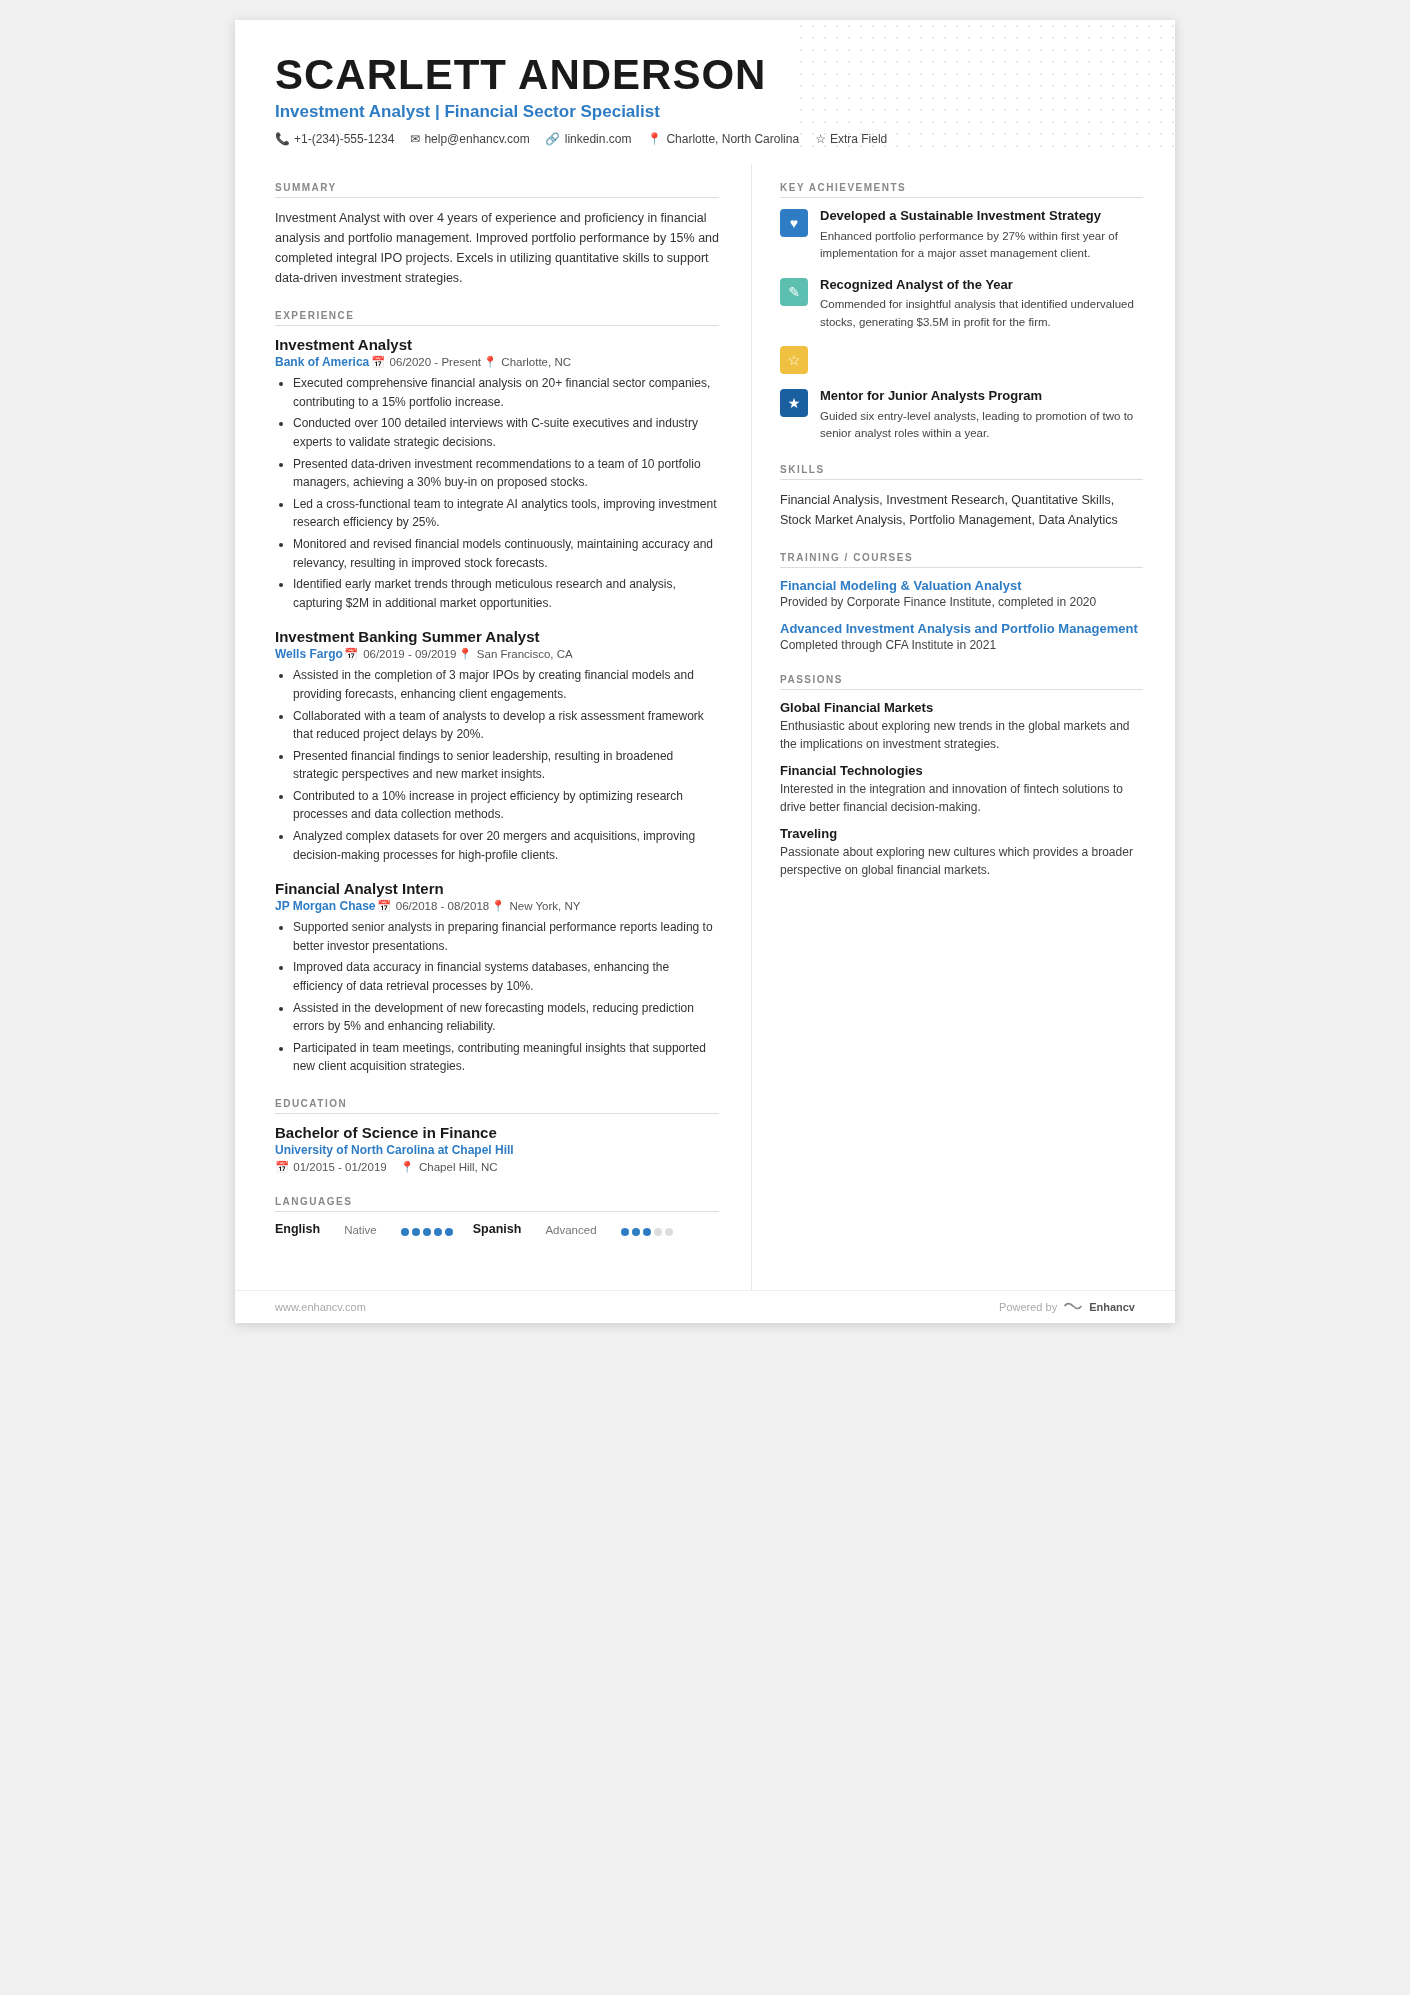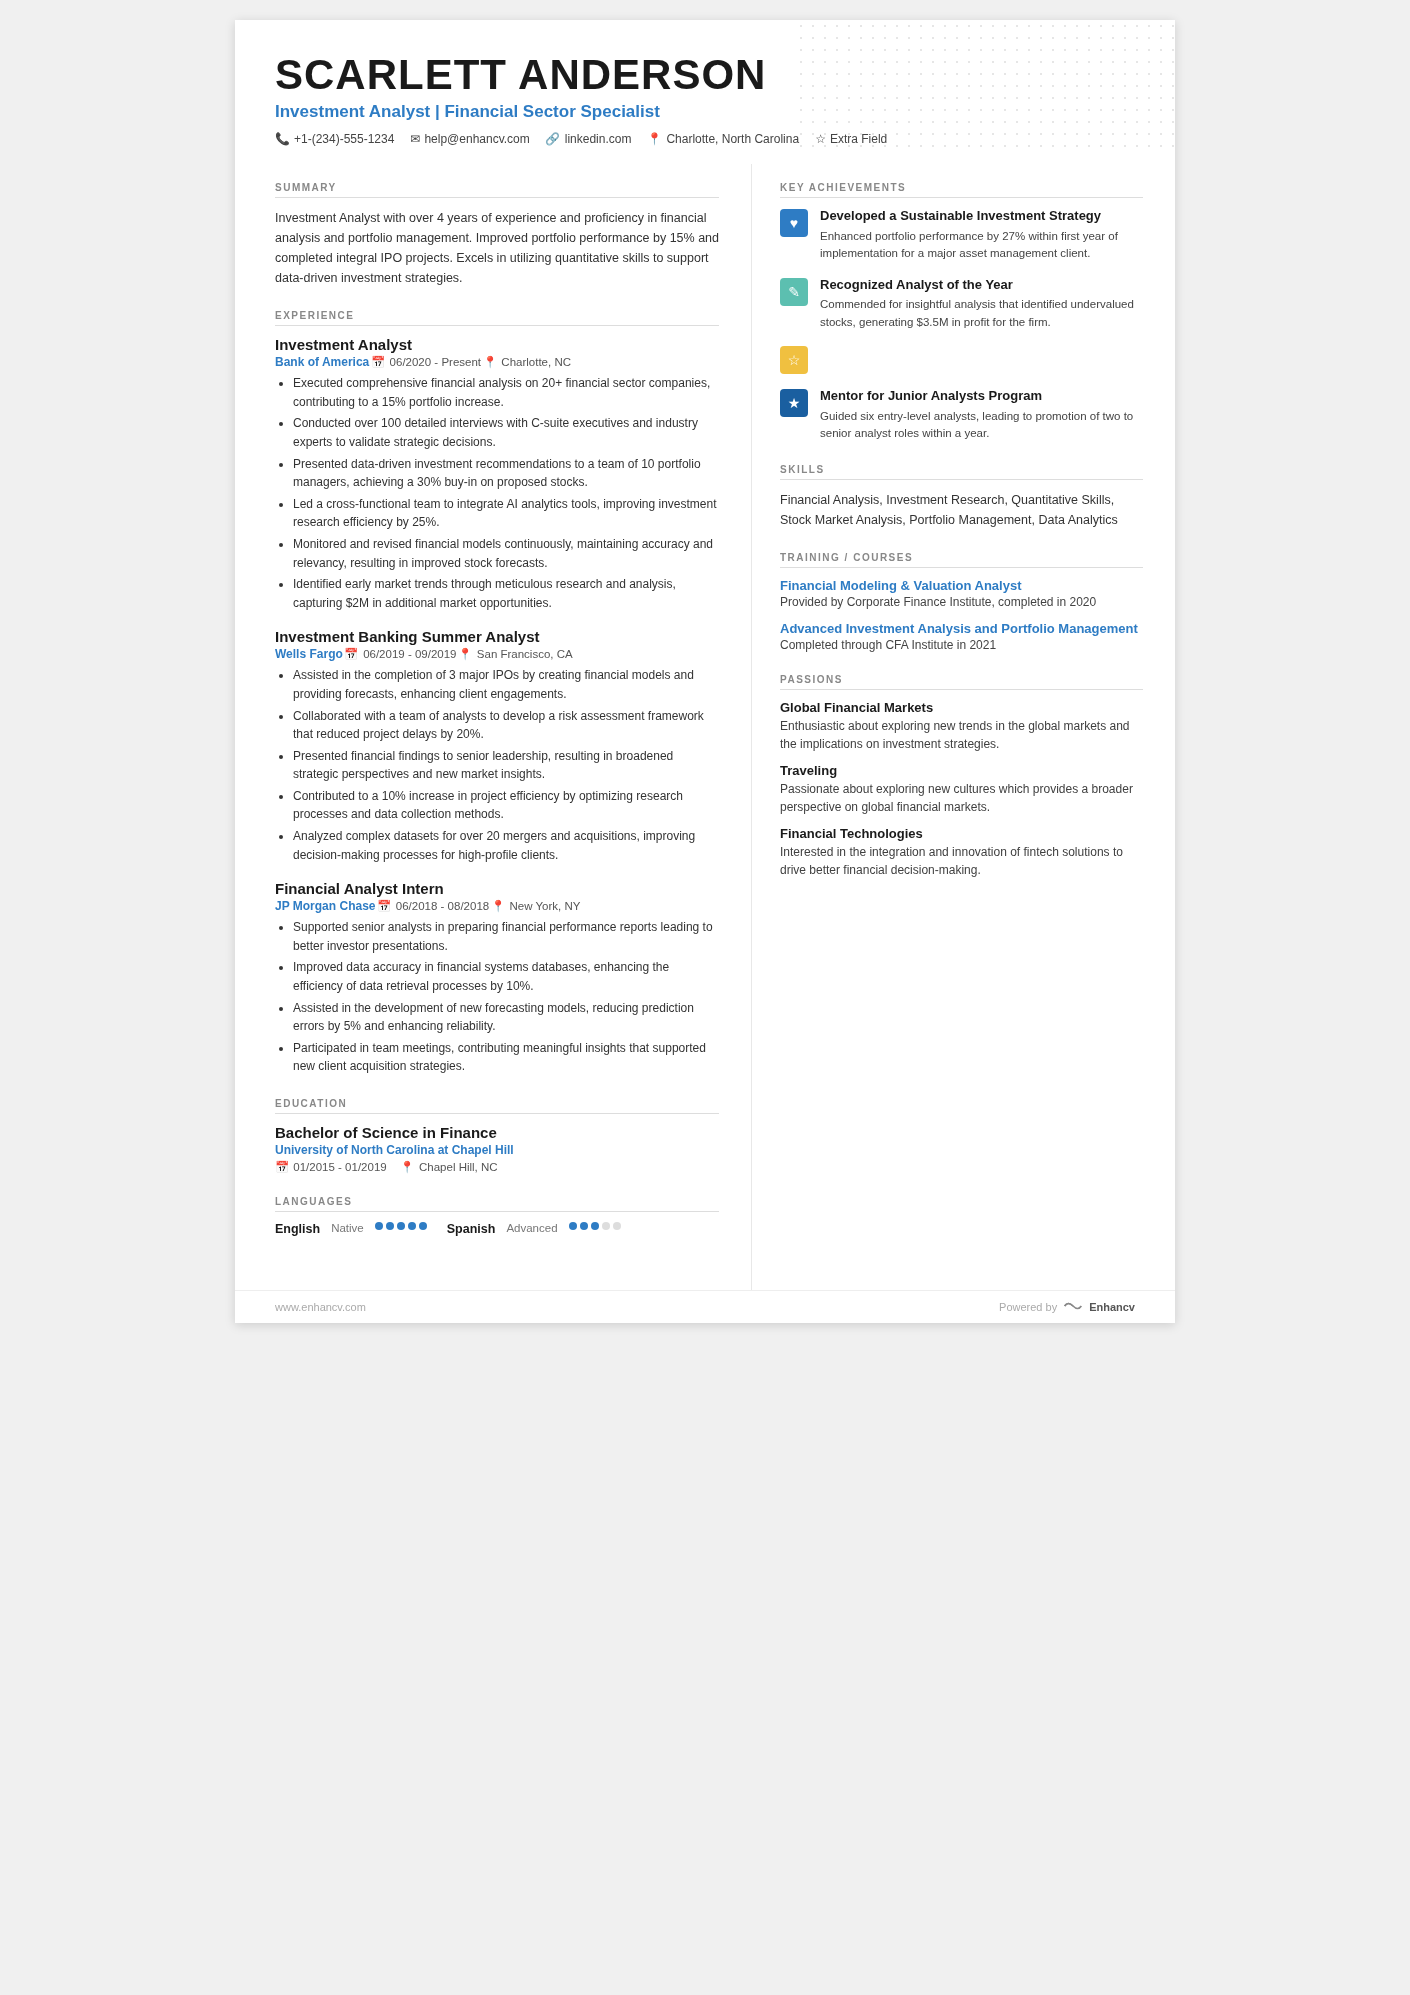--- a/index.html
+++ b/index.html
@@ -136,22 +136,22 @@
       font-size: 11.5px;
       color: #555;
     }
     .languages-row {
       display: flex;
       align-items: center;
       gap: 20px;
     }
     .lang-item {
       display: flex;
-      align-items: flex-start;
-      gap: 11px;
+      align-items: flex-end;
+      gap: 24px;
       font-size: 12.5px;
     }
     .lang-name {
       font-weight: 600;
       color: #1a1a1a;
     }
     .lang-level {
       color: #777;
       font-size: 11.5px;
     }
@@ -482,27 +482,27 @@
 
       <div class="section">
         <div class="section-title">PASSIONS</div>
 
         <div class="passion-item">
           <div class="passion-title">Global Financial Markets</div>
           <div class="passion-desc">Enthusiastic about exploring new trends in the global markets and the implications on investment strategies.</div>
         </div>
 
         <div class="passion-item">
+          <div class="passion-title">Financial Technologies</div>
+          <div class="passion-desc">Interested in the integration and innovation of fintech solutions to drive better financial decision-making.</div>
+        </div>
+
+        <div class="passion-item">
           <div class="passion-title">Traveling</div>
           <div class="passion-desc">Passionate about exploring new cultures which provides a broader perspective on global financial markets.</div>
-        </div>
-
-        <div class="passion-item">
-          <div class="passion-title">Financial Technologies</div>
-          <div class="passion-desc">Interested in the integration and innovation of fintech solutions to drive better financial decision-making.</div>
         </div>
       </div>
 
     </div>
   </div>
 
   <div class="footer">
     <span>www.enhancv.com</span>
     <div class="footer-right">
       <span>Powered by</span>

